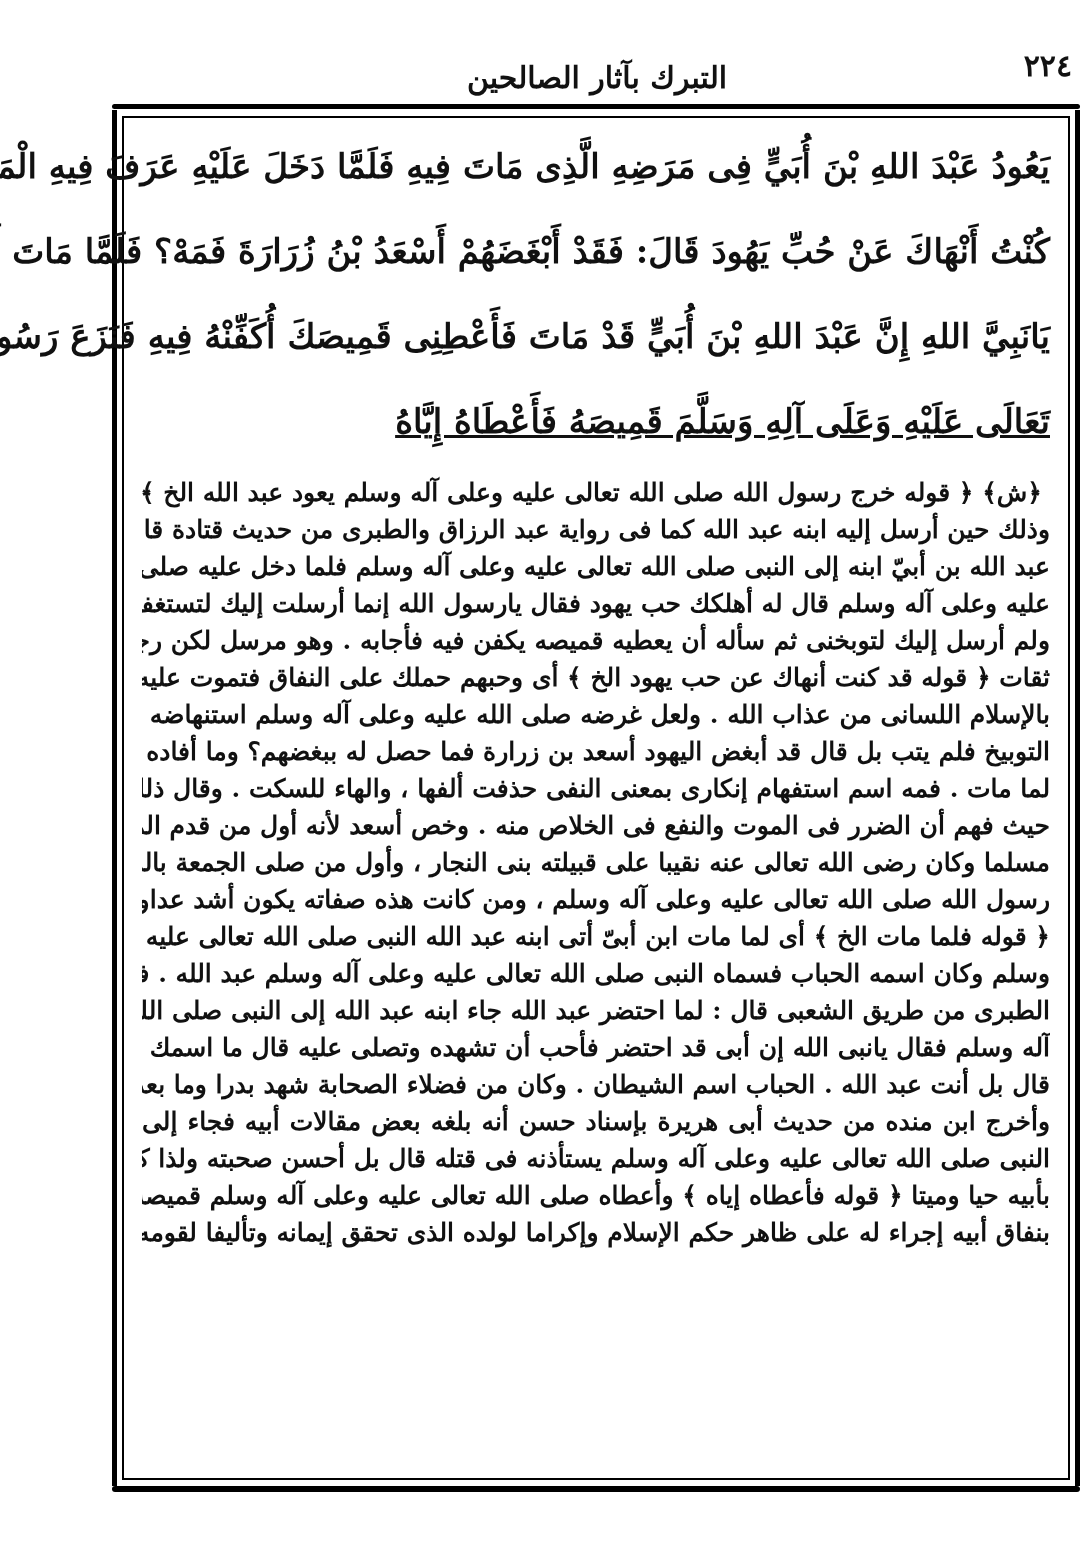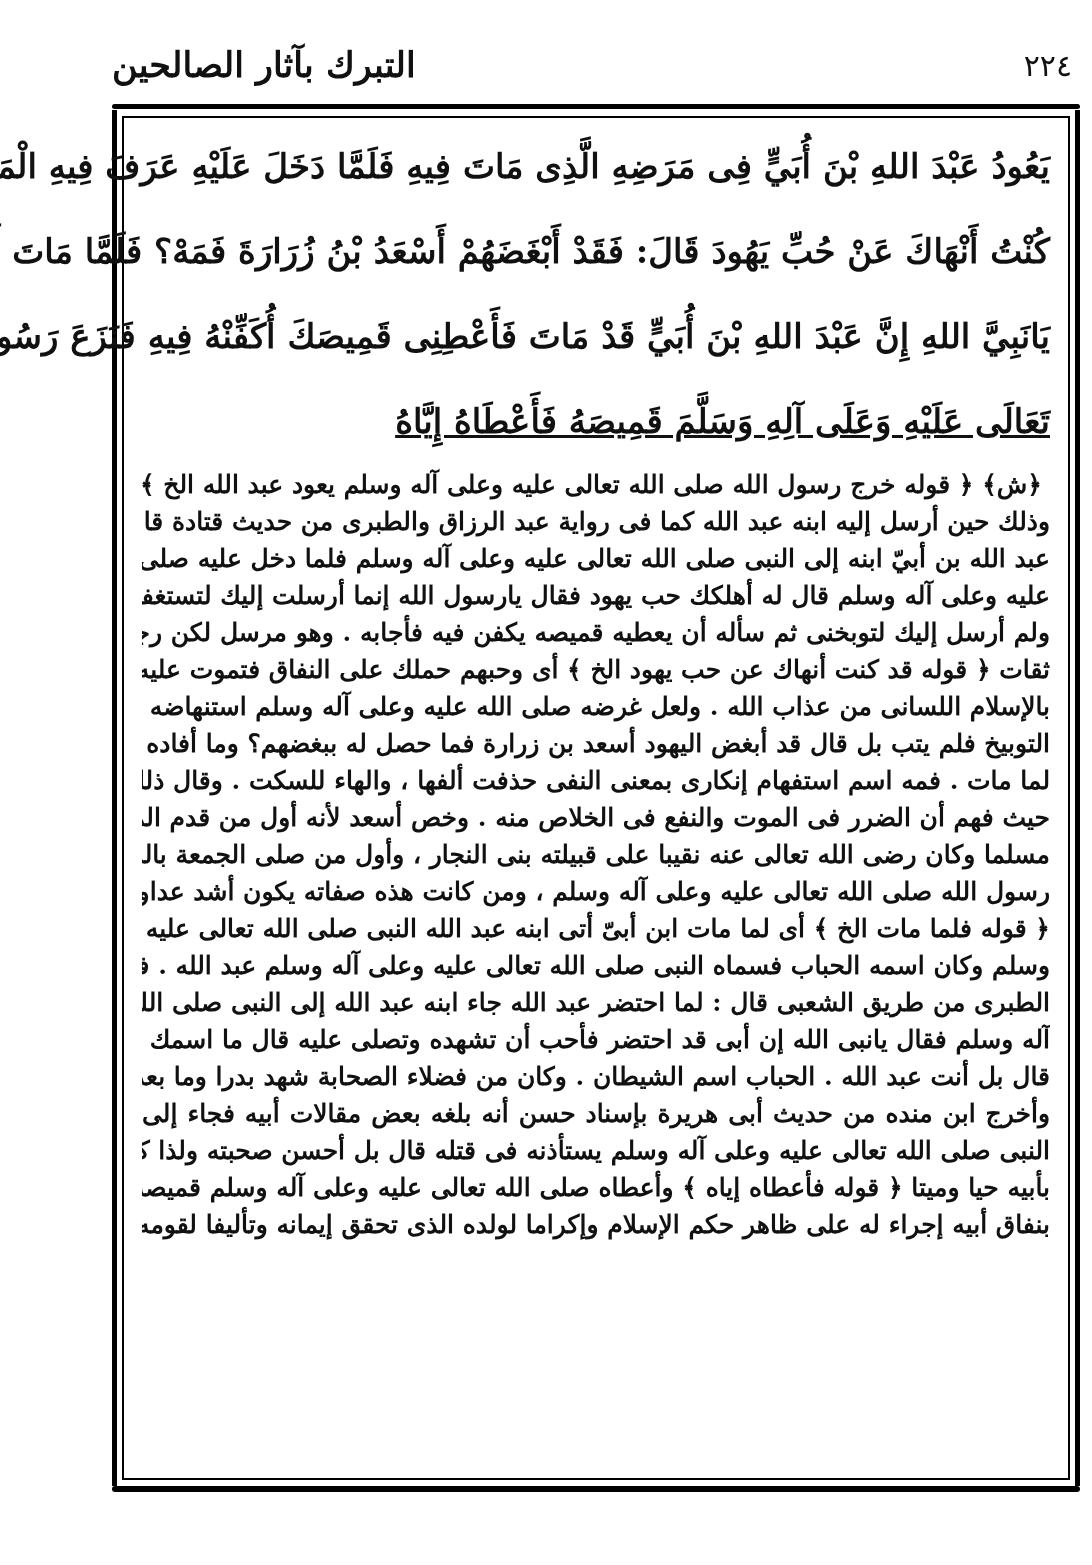--- a/index.html
+++ b/index.html
@@ -6,25 +6,25 @@
     body {
       width: 1092px; height: 1565px; position: relative; overflow: hidden;
       font-family: "DejaVu Serif", "Liberation Serif", serif; color: #111;
     }
     .running-head {
       position: absolute; top: 40px; left: 112px; width: 970px; height: 50px;
       direction: rtl;
     }
     .page-number {
       position: absolute; right: 10px; top: 8px;
-      font-size: 30px; font-weight: normal; letter-spacing: 1px;
+      font-size: 30px; font-weight: bold; letter-spacing: 1px;
     }
     .book-title {
-      position: absolute; left: 0; right: 0; top: 4px; text-align: left;
-      font-size: 35px; font-weight: bold;
+      position: absolute; left: 0; right: 0; top: 20px; text-align: center;
+      font-size: 30px; font-weight: bold;
     }
     .frame {
       position: absolute; left: 112px; top: 104px; width: 968px; height: 1388px;
       box-sizing: border-box;
     }
     .rule-thick-top { position: absolute; left: 0; right: 0; top: 0; height: 5px; background: #000; border-radius: 3px; }
     .rule-thin-top { position: absolute; left: 10px; right: 10px; top: 12px; height: 2px; background: #000; }
     .rule-thin-bottom { position: absolute; left: 10px; right: 10px; bottom: 12px; height: 2px; background: #000; }
     .rule-thick-bottom { position: absolute; left: 0; right: 0; bottom: 0; height: 6px; background: #000; border-radius: 3px; }
     .side-thick-left { position: absolute; left: 0; top: 6px; bottom: 6px; width: 5px; background: #000; }
@@ -37,21 +37,21 @@
       direction: rtl; text-align: justify;
     }
     .hadith {
       margin: 0; padding: 0;
       font-size: 34px; line-height: 85px; font-weight: bold;
       text-align-last: right;
     }
     .hadith .line { display: block; text-align: justify; text-align-last: justify; white-space: nowrap; }
     .hadith .line.last { text-align-last: right; text-decoration: underline; }
     .commentary {
-      margin: 2px 0 0 0; padding: 0;
+      margin: 10px 0 0 0; padding: 0;
       font-size: 25px; line-height: 37px; font-weight: bold;
     }
     .commentary .line { display: block; white-space: nowrap; text-align: justify; text-align-last: justify; overflow: hidden; }
     .commentary .line.first { text-align-last: right; padding-right: 8px; }
   </style>
 </head>
 <body>
 
 <div class="running-head">
   <span class="page-number">٢٢٤</span>

